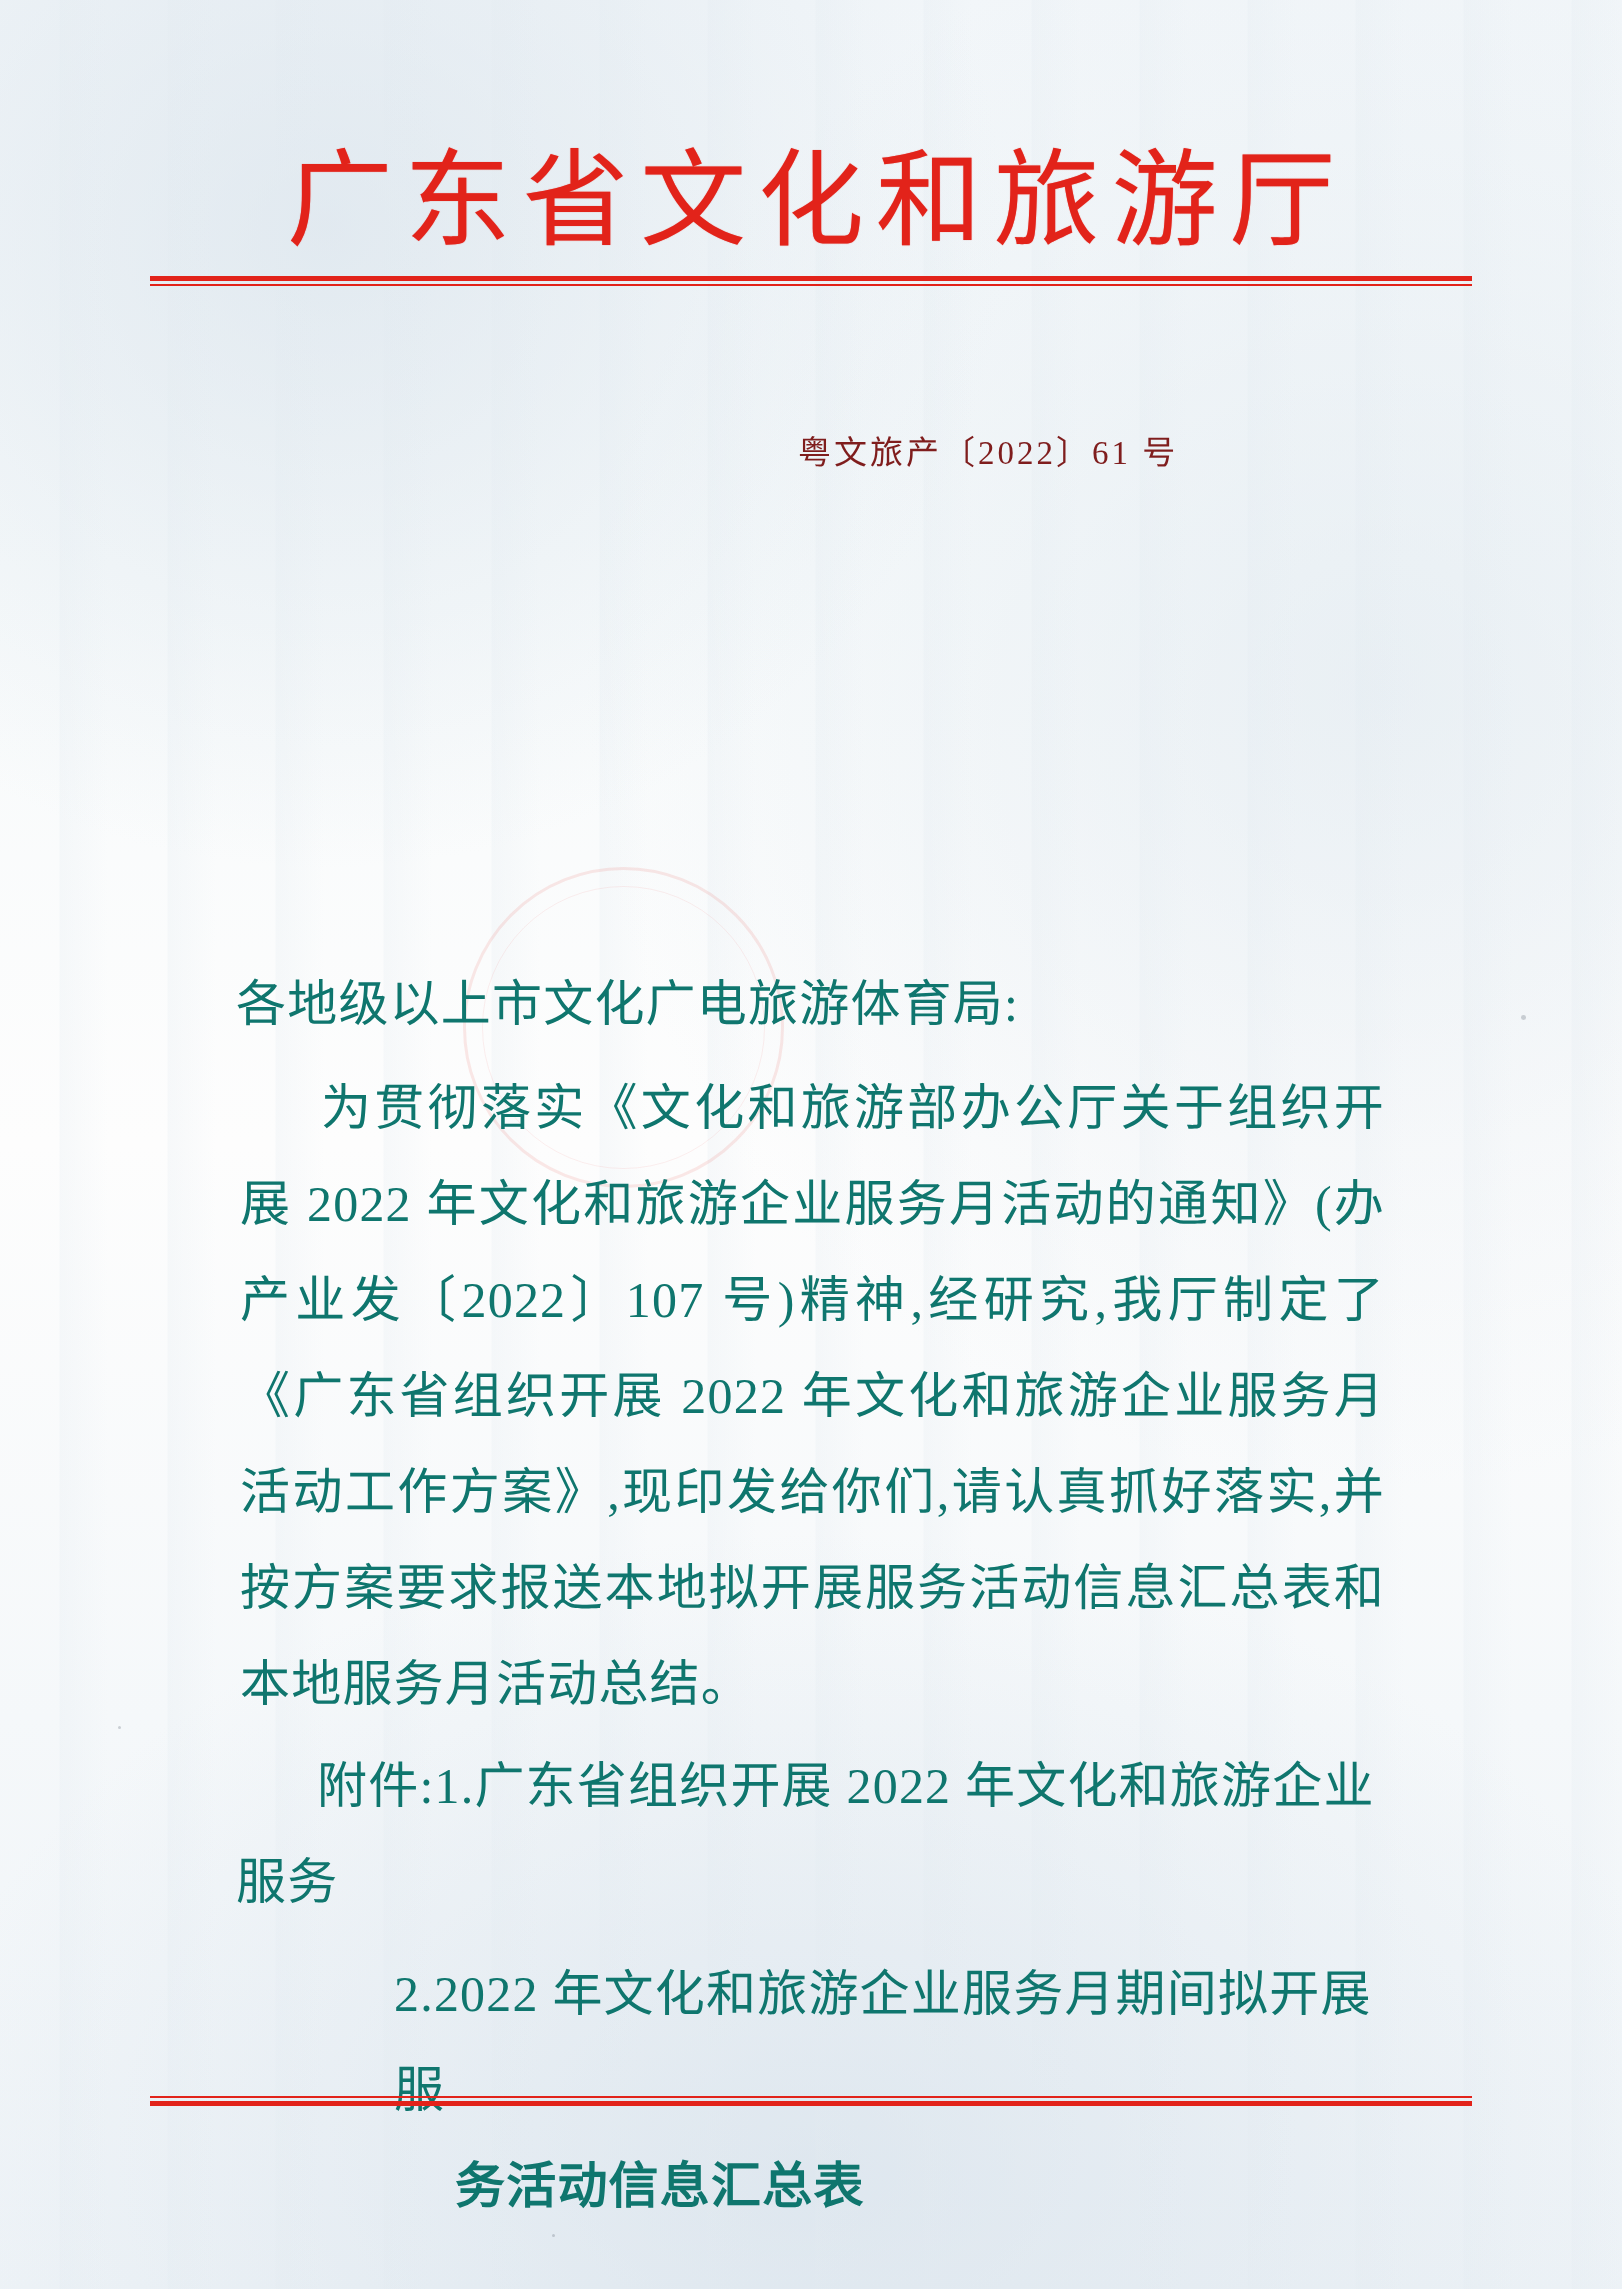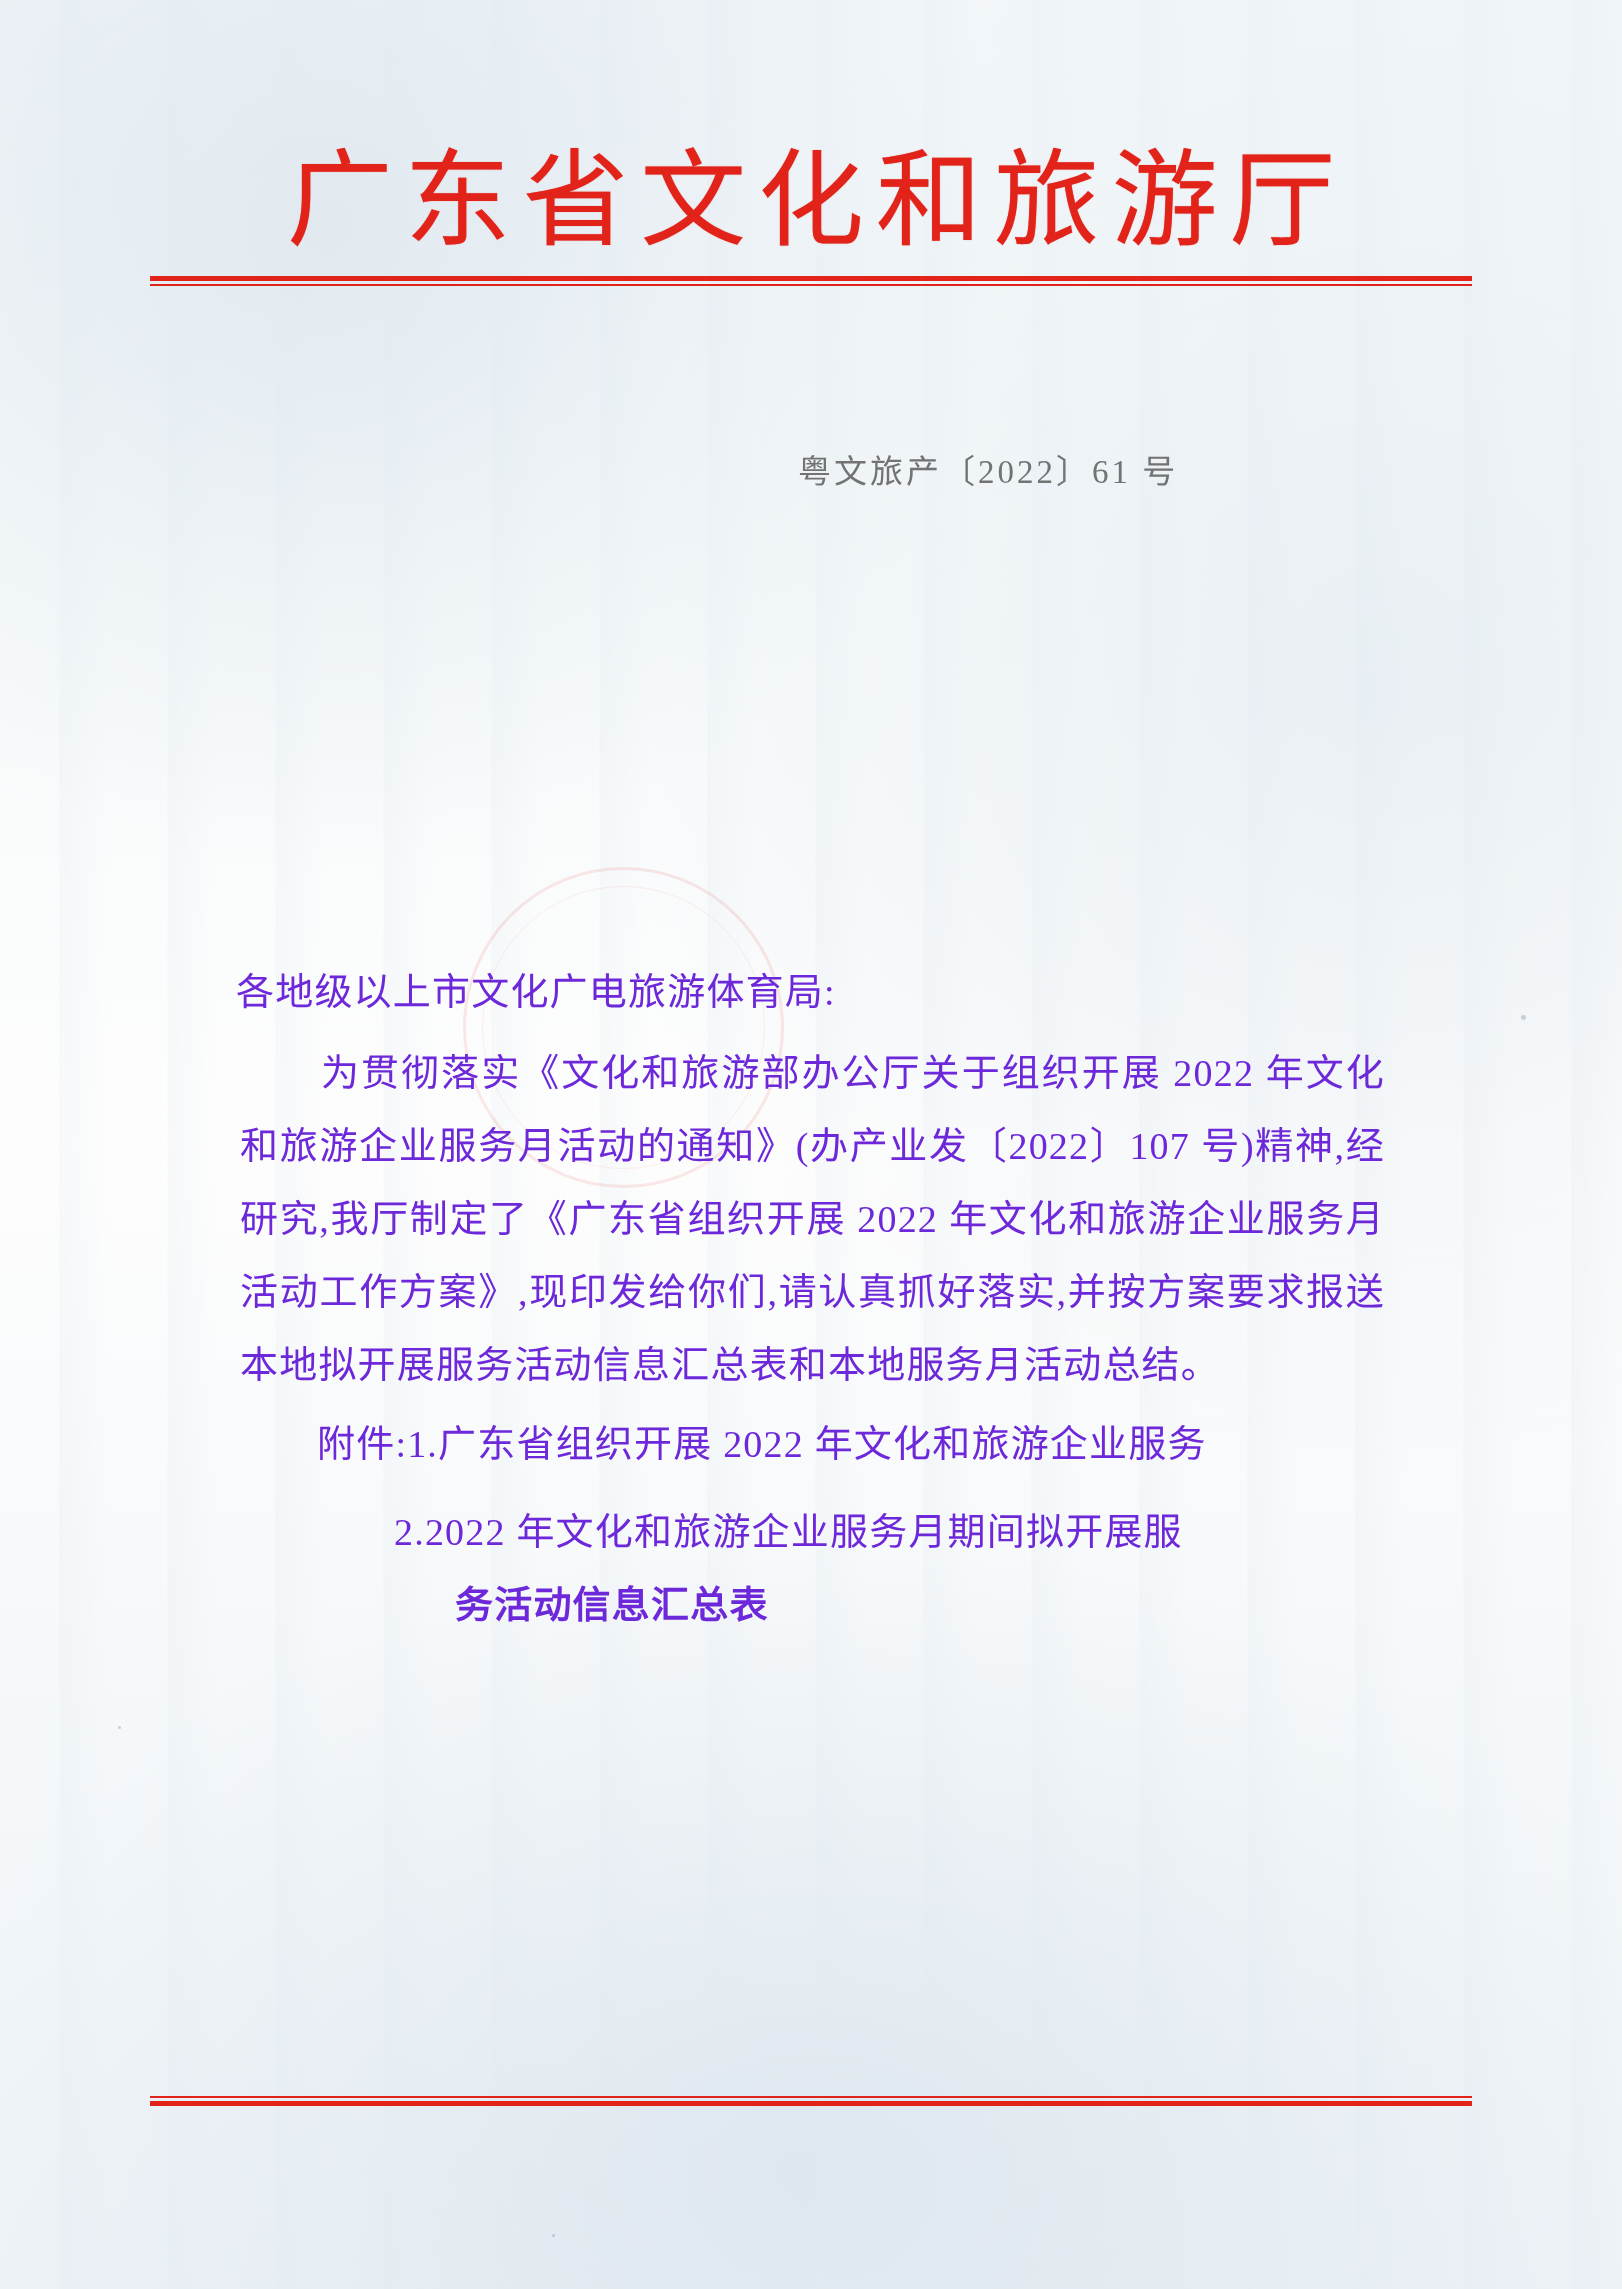--- a/index.html
+++ b/index.html
@@ -79,27 +79,27 @@
   .rule-top .thin {
     height: 2px;
     background: #e2231a;
     width: 100%;
     margin-top: 3px;
   }
 
   
   .doc-number {
     position: absolute;
-    top: 445px;
+    top: 426px;
     left: 0;
     width: 100%;
     text-align: center;
     font-size: 33px;
     letter-spacing: 3px;
-    color: #737373;
+    color: #7f1d1d;
     font-family: "Liberation Serif", "DejaVu Serif", serif;
   }
   .doc-number-inner {
     display: inline-block;
     transform: translateX(177px);
   }
 
   
   .seal {
     position: absolute;
@@ -137,23 +137,23 @@
     display: block;
     white-space: nowrap;
   }
 
   
   .body-text {
     position: absolute;
     top: 956px;
     left: 236px;
     width: 1153px;
-    font-size: 38px;
+    font-size: 50px;
     line-height: 1.92;
-    color: #6d28d9;
+    color: #0f766e;
     letter-spacing: 1.2px;
   }
   .p-salutation {
     margin: 0 0 7.9px 0;
     text-align: left;
   }
   .p-indent {
     margin: 4px;
     text-indent: 81px;
     text-align: justify;

